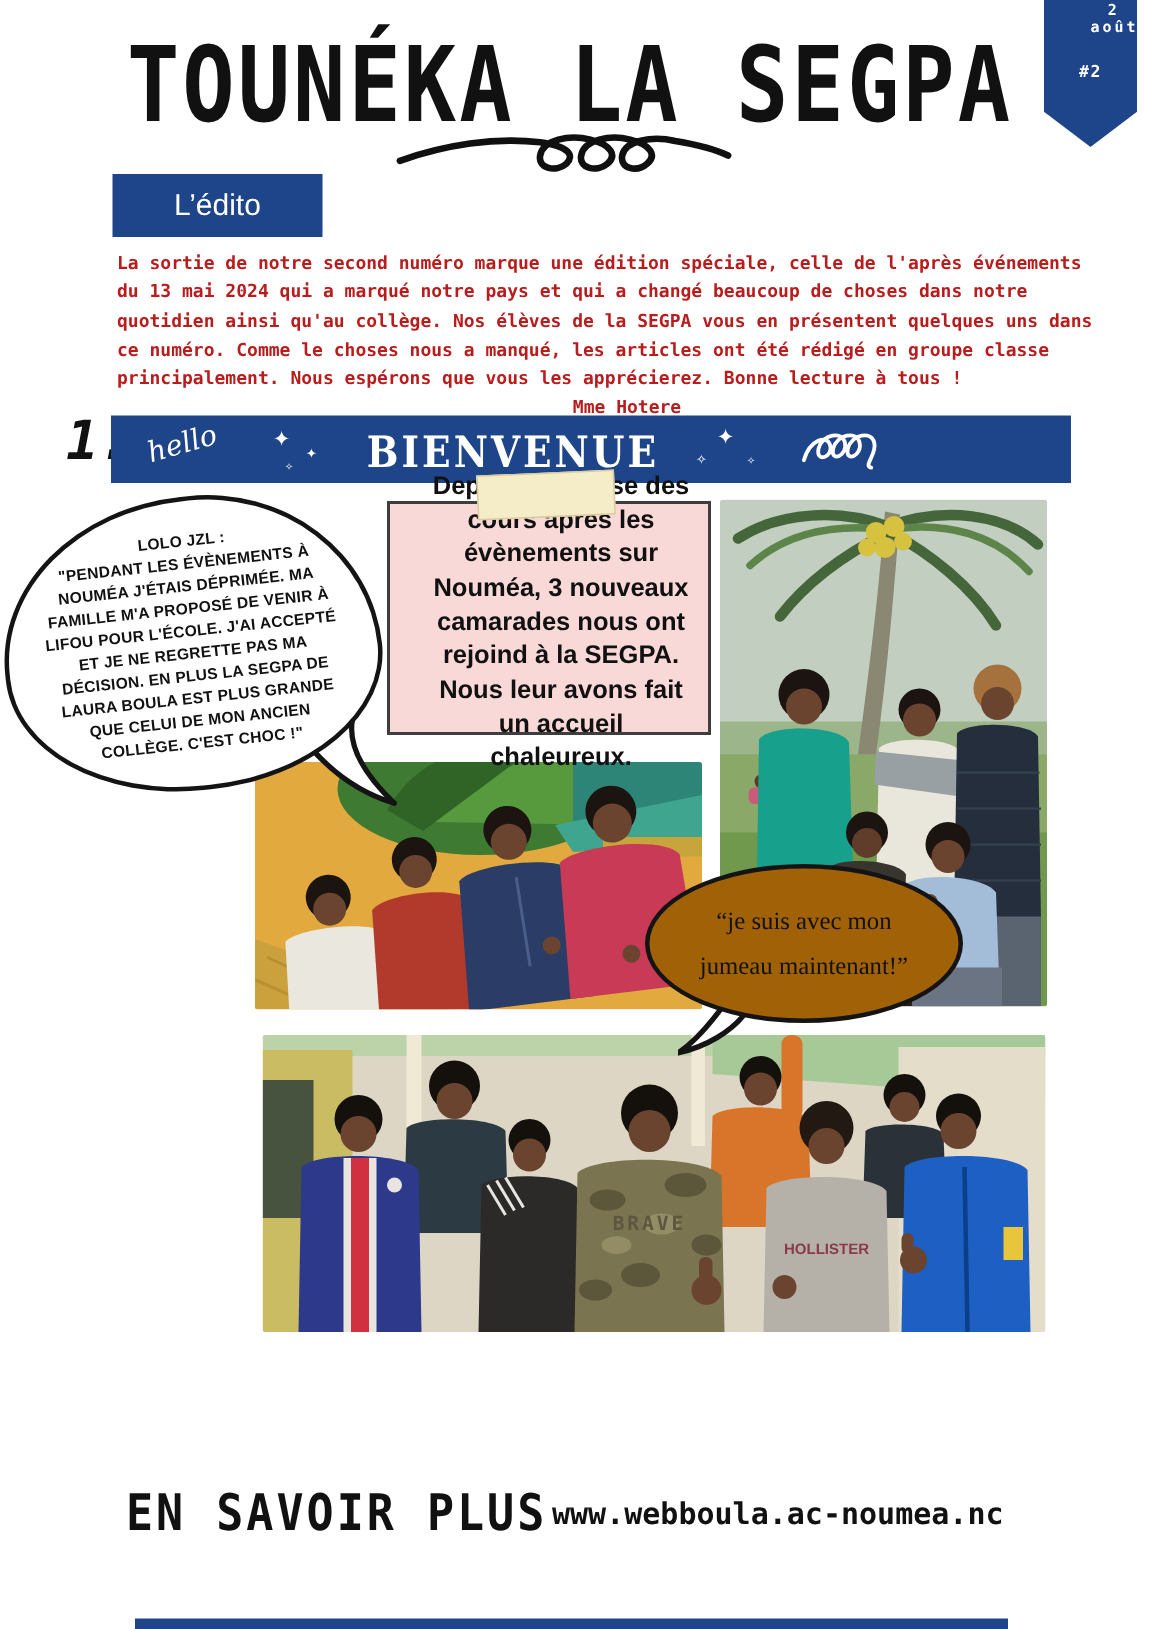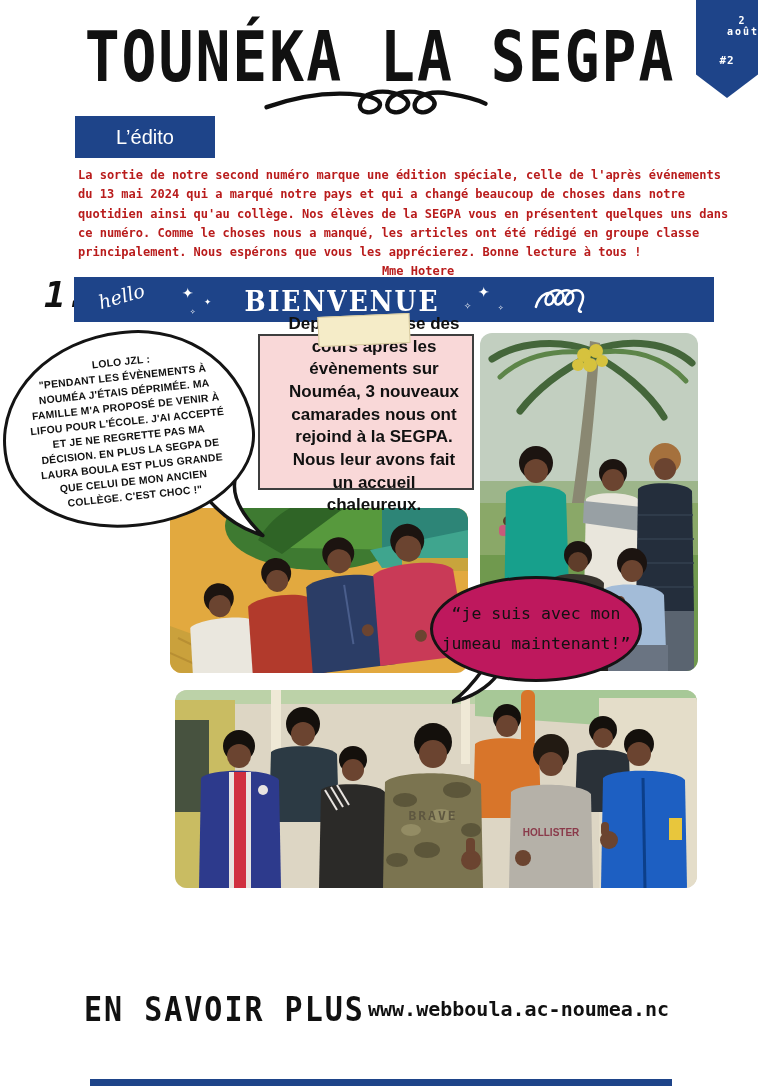--- a/index.html
+++ b/index.html
@@ -3,21 +3,21 @@
 <meta charset="utf-8">
 <style>
   html,body{margin:0;padding:0;background:#ffffff;}
   .page{position:relative;width:768px;height:1086px;background:#ffffff;overflow:hidden;
         font-family:"DejaVu Sans Mono",monospace;color:#111;}
   .abs{position:absolute;}
 
   
   .ribbon{left:696px;top:0;width:62px;height:98px;background:#1e4489;color:#fff;
           clip-path:polygon(0 0,100% 0,100% 76%,50% 100%,0 76%);text-align:center;z-index:5;}
-  .ribbon .date{margin-top:15px;font-size:10px;letter-spacing:2px;font-weight:bold;padding-left:31px;}
+  .ribbon .date{margin-top:2px;font-size:10px;letter-spacing:2px;font-weight:bold;padding-left:31px;}
   .ribbon .issue{margin-top:17px;font-size:11px;letter-spacing:1px;font-weight:bold;}
   .masthead-title{left:55px;top:16px;width:650px;text-align:center;white-space:nowrap;
           font-size:58px;font-weight:bold;letter-spacing:2px;transform:scaleY(1.2);
           transform-origin:top center;}
   .squiggle{left:252px;top:86px;}
 
   
   .edito-box{left:75px;top:116px;width:140px;height:42px;background:#1e4489;color:#fff;
           display:flex;align-items:center;justify-content:center;
           font-family:"Liberation Sans",sans-serif;font-weight:normal;font-size:20px;}
@@ -49,27 +49,27 @@
   .bubble-left{left:2px;top:331px;width:252px;height:196px;transform:rotate(-6deg);
         transform-origin:center;z-index:6;}
   .bl-body{position:absolute;inset:0;background:#fff;border:3.5px solid #141414;
         border-radius:52% 48% 50% 50% / 55% 58% 44% 45%;box-sizing:border-box;
         display:flex;flex-direction:column;align-items:center;justify-content:center;
         padding:14px 22px;text-align:center;
         font-family:"Liberation Sans",sans-serif;font-weight:bold;font-size:10.4px;line-height:1.45;
         letter-spacing:0.2px;}
   .bl-tail{position:absolute;left:183px;top:160px;}
   .bubble-right{left:430px;top:576px;width:212px;height:106px;z-index:6;}
-  .br-body{position:absolute;inset:0;background:#be185d;border:3.5px solid #141414;border-radius:50%;
+  .br-body{position:absolute;inset:0;background:#a16207;border:3.5px solid #141414;border-radius:50%;
         display:flex;flex-direction:column;align-items:center;justify-content:center;
-        font-size:16.5px;line-height:1.8;text-align:right;}
+        font-size:16.5px;line-height:1.8;text-align:right;font-family:Liberation Serif, serif;}
   .br-tail{position:absolute;left:22px;top:92px;}
 
   
-  .photo{overflow:hidden;border-radius:12px;z-index:1;}
+  .photo{overflow:hidden;border-radius:2px;z-index:1;}
   .photo-right{left:480px;top:333px;width:218px;height:338px;}
   .photo-left{left:170px;top:508px;width:298px;height:165px;}
   .photo-bottom{left:175px;top:690px;width:522px;height:198px;}
 
   
   .cta{left:84px;top:990px;font-size:30px;font-weight:bold;letter-spacing:2px;white-space:nowrap;
        transform:scaleY(1.12);transform-origin:top left;}
   .url{left:368px;top:997px;font-size:20px;font-weight:bold;white-space:nowrap;}
   .bottom-bar{left:90px;top:1079px;width:582px;height:7px;background:#1e4489;}
 </style>

